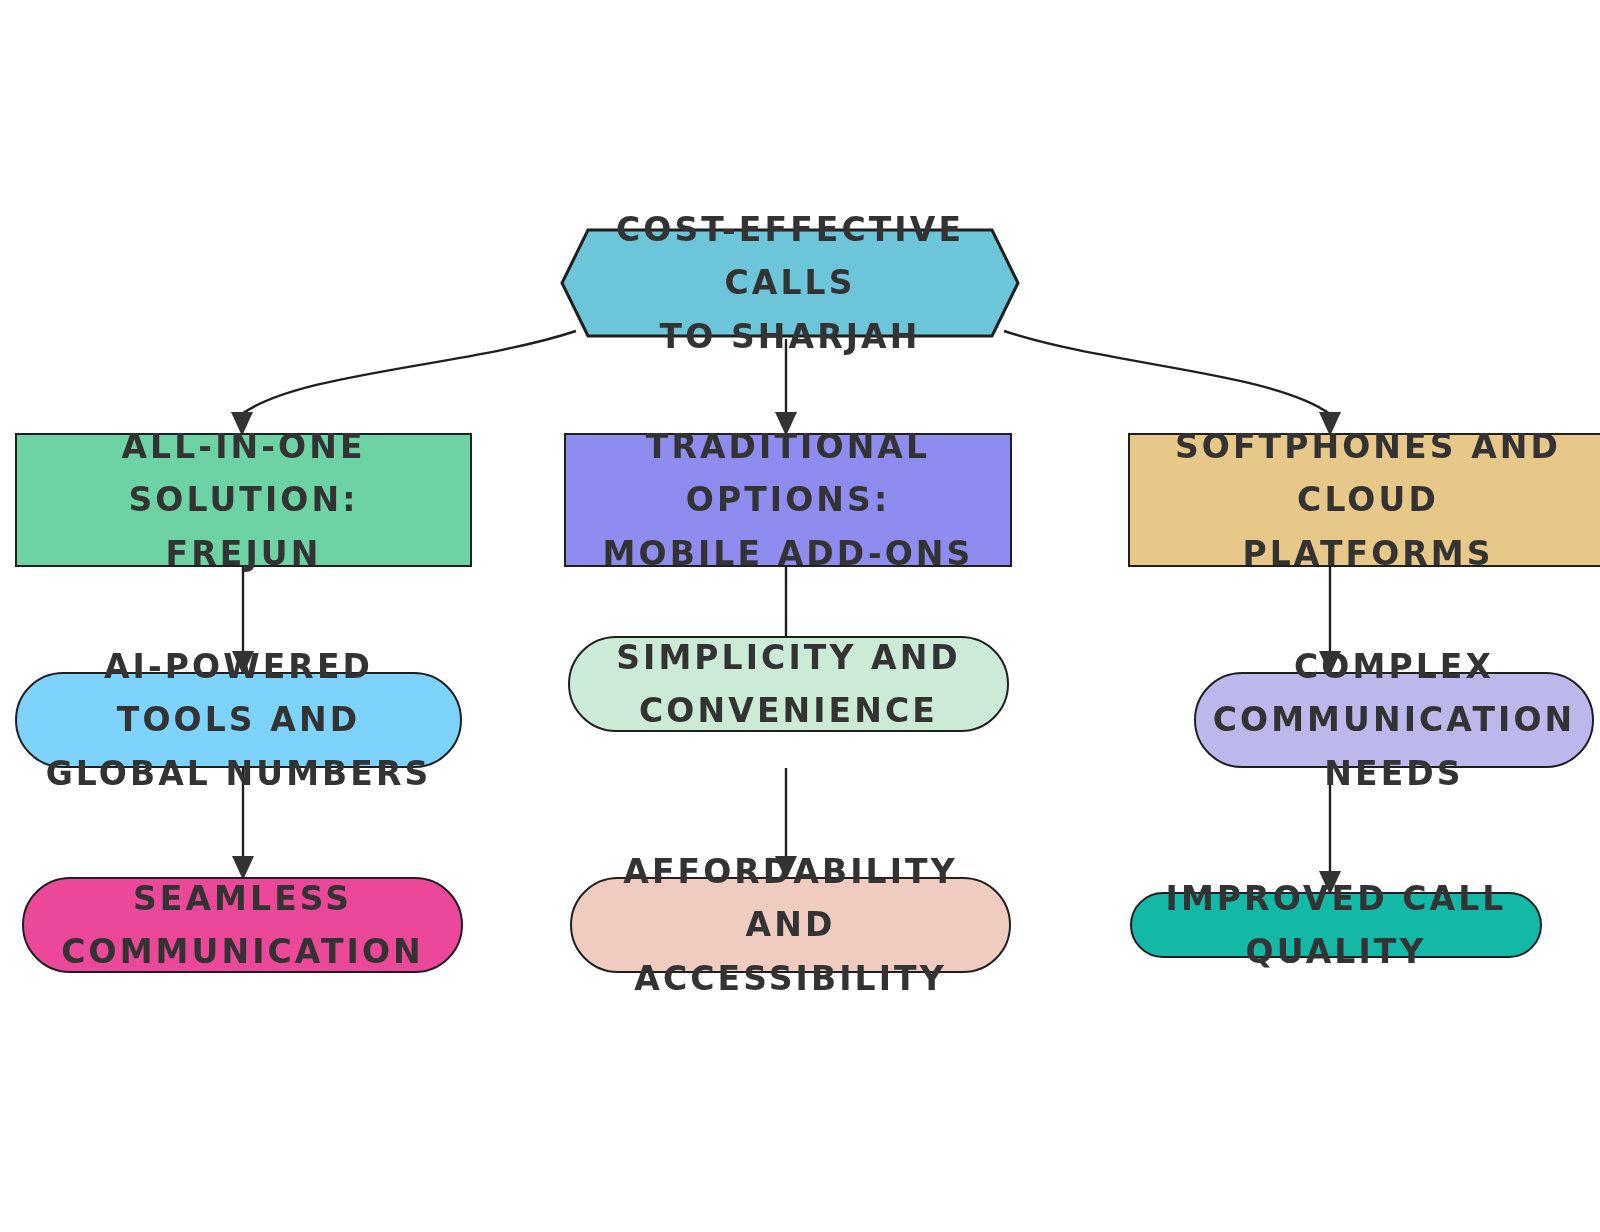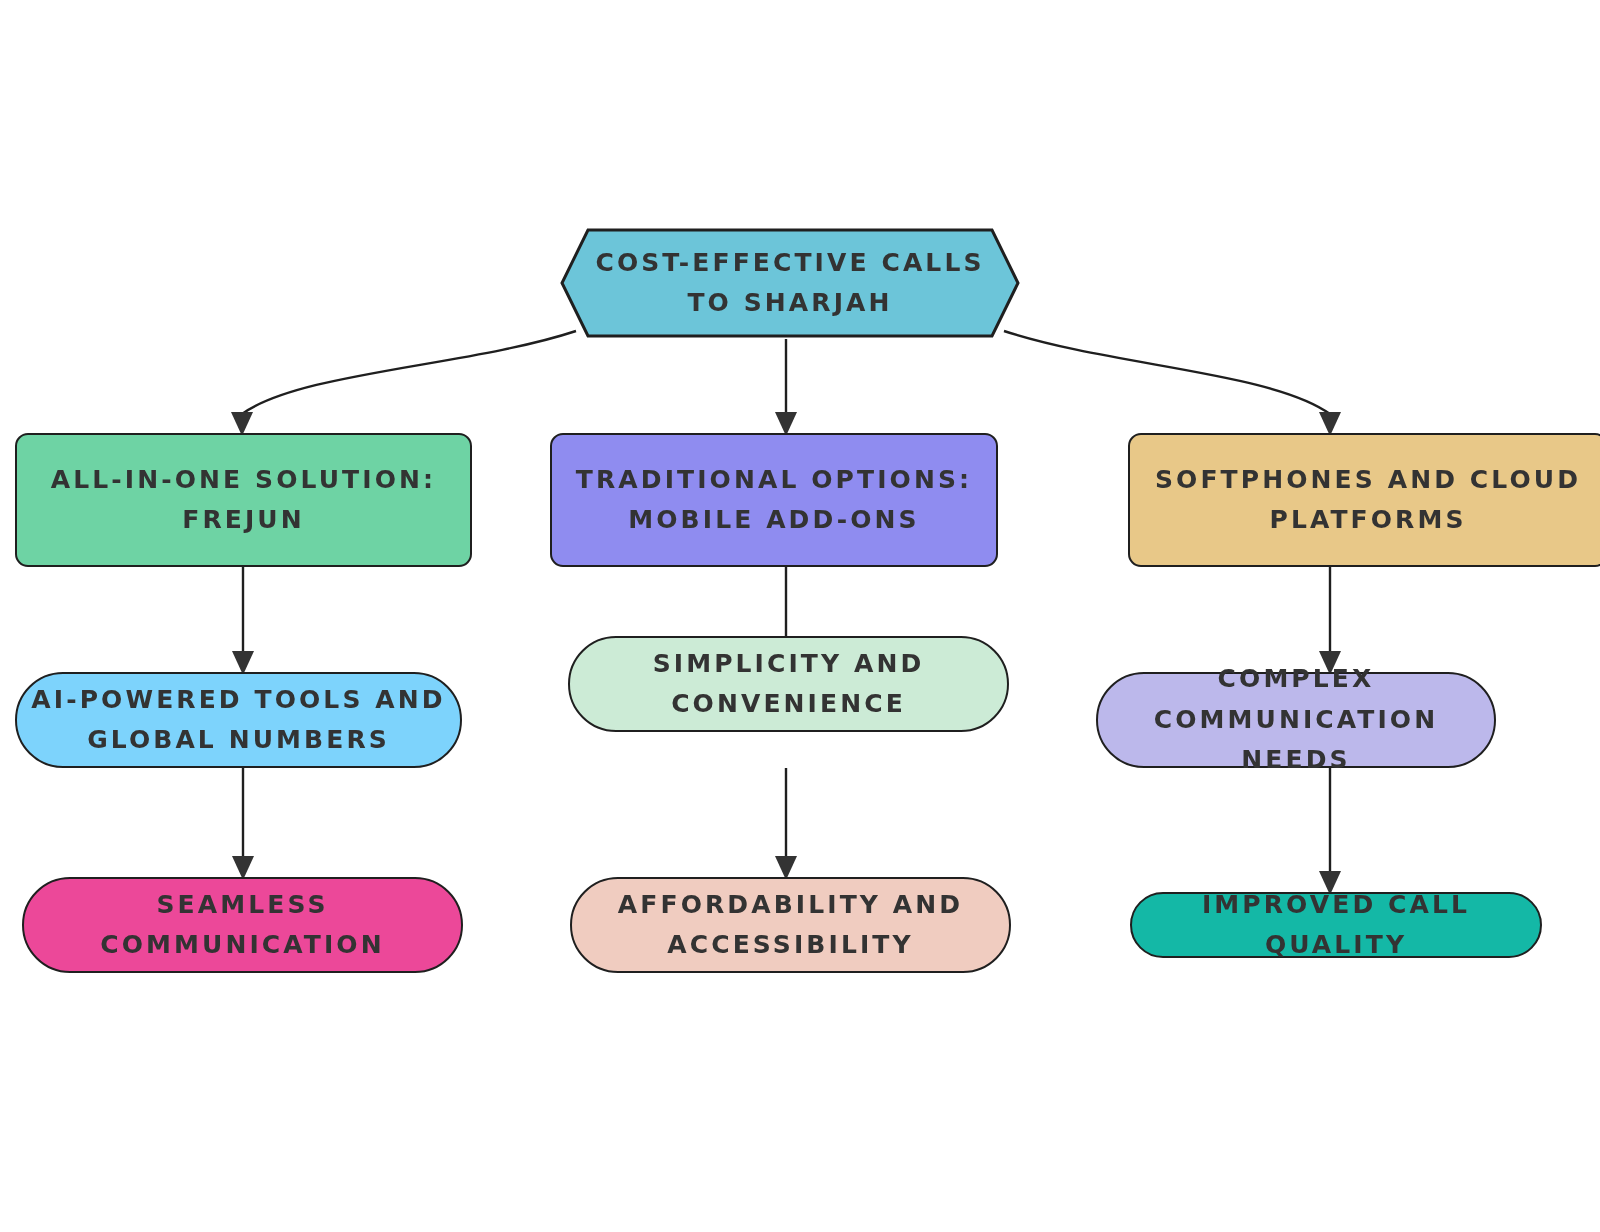--- a/index.html
+++ b/index.html
@@ -24,21 +24,21 @@
   .node {
     position: absolute;
     box-sizing: border-box;
     display: flex;
     align-items: center;
     justify-content: center;
     text-align: center;
     border: 2px solid #1f1f1f;
     color: #333333;
     font-weight: 700;
-    font-size: 25px;
+    font-size: 33px;
     letter-spacing: 3.1px;
     line-height: 1.62;
     text-transform: uppercase;
     padding: 4px 14px;
   }
   .node .label {
     display: block;
     width: 100%;
     white-space: pre-line;
   }
@@ -50,21 +50,21 @@
   }
   .shape-hexagon .hex-svg {
     position: absolute;
     inset: 0;
   }
   .shape-hexagon .label {
     position: relative;
     z-index: 2;
   }
   .shape-rounded-rect {
-    border-radius: 13px;
+    border-radius: 0;
   }
   .shape-stadium {
     border-radius: 999px;
   }
 
   
   #edges {
     position: absolute;
     inset: 0;
     width: 1600px;
@@ -140,41 +140,41 @@
     </svg>
     <span class="label">Cost-Effective Calls
 to Sharjah</span>
   </div>
 
   <div class="node shape-rounded-rect" id="n-branch_left" style="left: 15px; top: 433px; width: 457px; height: 134px; background: rgb(110, 211, 164); border-color: rgb(31, 31, 31); color: rgb(51, 51, 51);">
     <span class="label">All-In-One Solution:
 Frejun</span>
   </div>
 
-  <div class="node shape-rounded-rect" id="n-branch_center" style="left: 550px; top: 433px; width: 448px; height: 134px; background: rgb(143, 140, 240); border-color: rgb(31, 31, 31); color: rgb(51, 51, 51);">
+  <div class="node shape-rounded-rect" id="n-branch_center" style="left: 564px; top: 433px; width: 448px; height: 134px; background: rgb(143, 140, 240); border-color: rgb(31, 31, 31); color: rgb(51, 51, 51);">
     <span class="label">Traditional Options:
 Mobile Add-Ons</span>
   </div>
 
   <div class="node shape-rounded-rect" id="n-branch_right" style="left: 1105px; top: 433px; width: 480px; height: 134px; background: rgb(232, 200, 136); border-color: rgb(31, 31, 31); color: rgb(51, 51, 51); margin-left: 23px;">
     <span class="label">Softphones and Cloud
 Platforms</span>
   </div>
 
   <div class="node shape-stadium" id="n-mid_left" style="left: 15px; top: 672px; width: 447px; height: 96px; background: #7dd3fc; border-color: rgb(31, 31, 31); color: rgb(51, 51, 51);">
     <span class="label">AI-Powered Tools and
 Global Numbers</span>
   </div>
 
   <div class="node shape-stadium" id="n-mid_center" style="left: 568px; top: 636px; width: 441px; height: 96px; background: rgb(204, 235, 214); border-color: rgb(31, 31, 31); color: rgb(51, 51, 51);">
     <span class="label">Simplicity and
 Convenience</span>
   </div>
 
-  <div class="node shape-stadium" id="n-mid_right" style="left: 1096px; top: 672px; width: 400px; height: 96px; background: rgb(188, 184, 235); border-color: rgb(31, 31, 31); color: rgb(51, 51, 51);">
+  <div class="node shape-stadium" id="n-mid_right" style="left: 1194px; top: 672px; width: 400px; height: 96px; background: rgb(188, 184, 235); border-color: rgb(31, 31, 31); color: rgb(51, 51, 51);">
     <span class="label">Complex
 Communication Needs</span>
   </div>
 
   <div class="node shape-stadium" id="n-leaf_left" style="left: 22px; top: 877px; width: 441px; height: 96px; background: #ec4899; border-color: rgb(31, 31, 31); color: rgb(51, 51, 51);">
     <span class="label">Seamless
 Communication</span>
   </div>
 
   <div class="node shape-stadium" id="n-leaf_center" style="left: 570px; top: 877px; width: 441px; height: 96px; background: rgb(240, 204, 192); border-color: rgb(31, 31, 31); color: rgb(51, 51, 51); text-align: center;">

